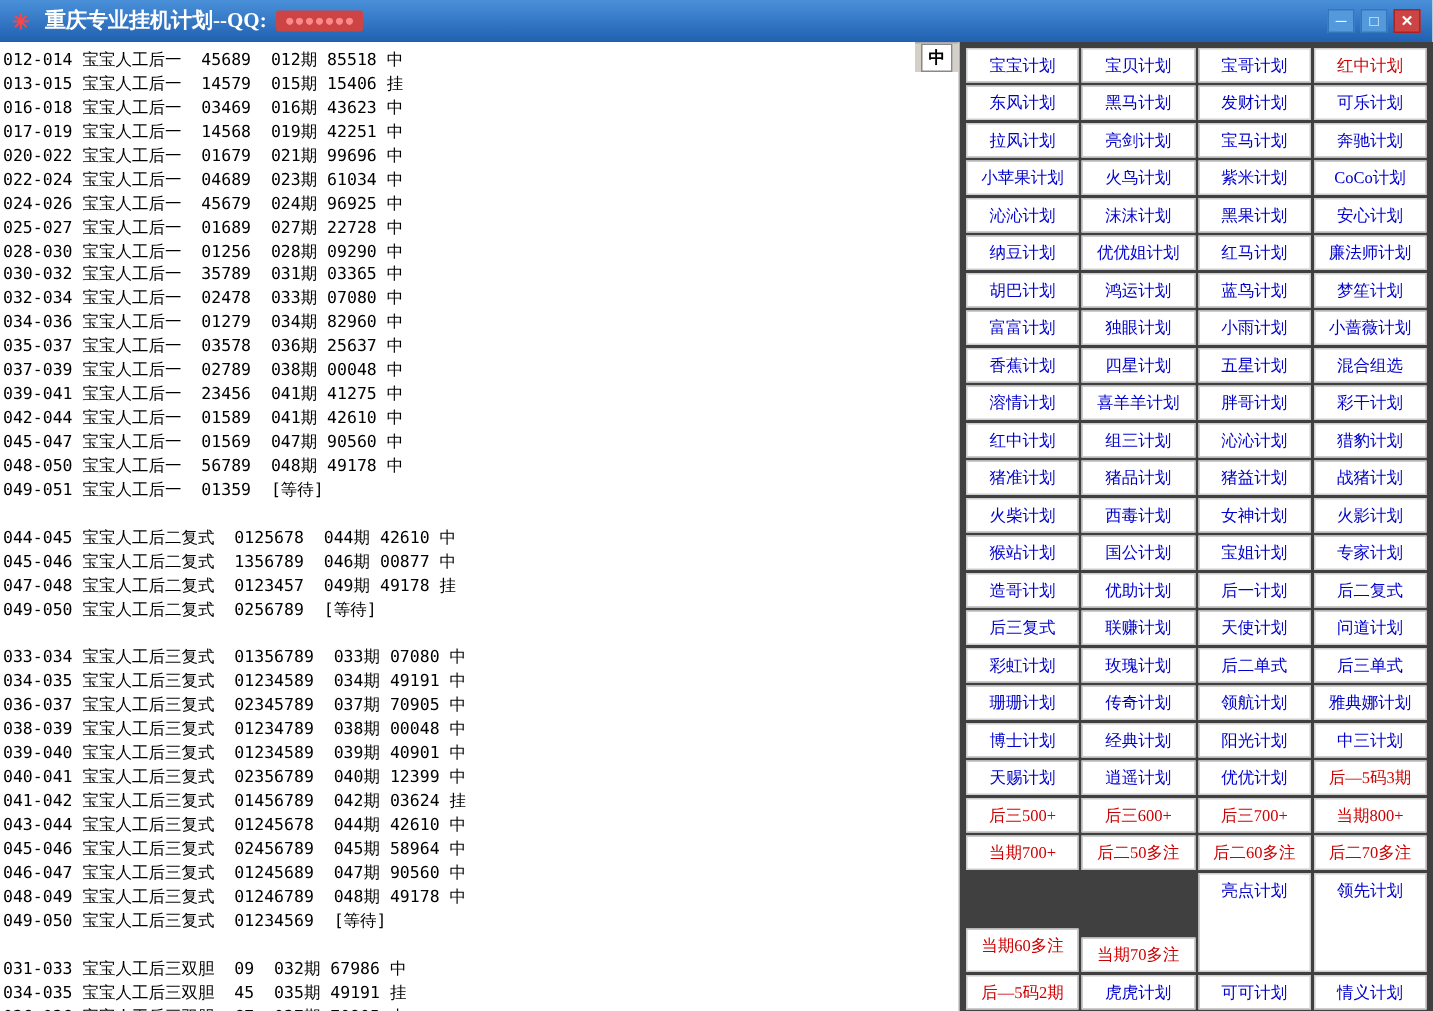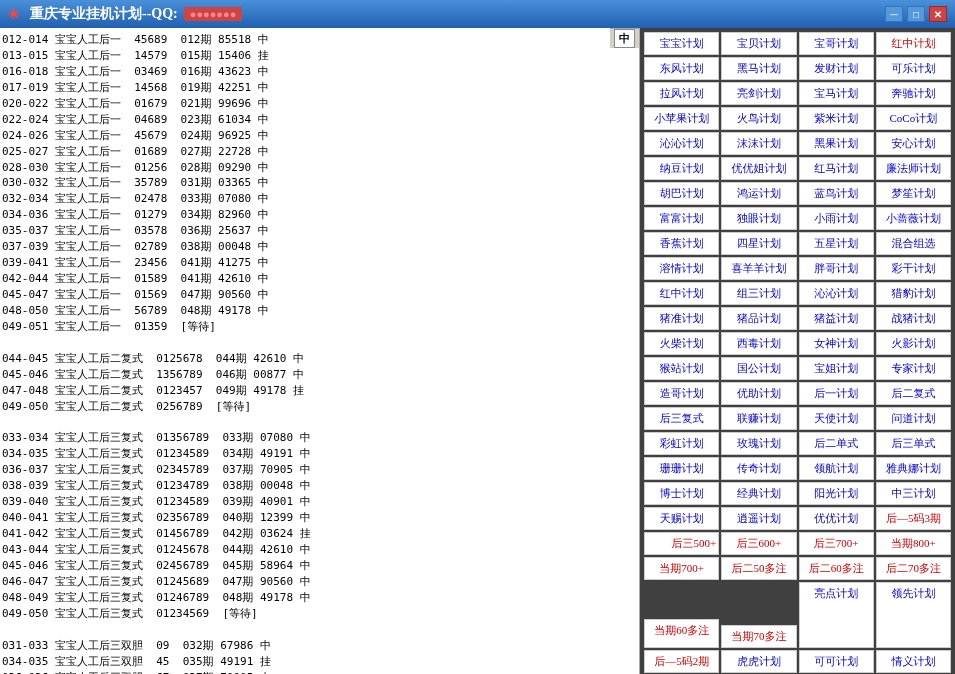--- a/index.html
+++ b/index.html
@@ -302,21 +302,21 @@
         <div class="plan-btn">领航计划</div>
         <div class="plan-btn">雅典娜计划</div>
         <div class="plan-btn">博士计划</div>
         <div class="plan-btn">经典计划</div>
         <div class="plan-btn">阳光计划</div>
         <div class="plan-btn">中三计划</div>
         <div class="plan-btn">天赐计划</div>
         <div class="plan-btn">逍遥计划</div>
         <div class="plan-btn">优优计划</div>
         <div class="plan-btn" style="color: rgb(204, 0, 0);">后—5码3期</div>
-        <div class="plan-btn" style="color: rgb(204, 0, 0); text-align: right;">后三500+</div>
+        <div class="plan-btn" style="color: rgb(204, 0, 0);">后三500+</div>
         <div class="plan-btn" style="color: rgb(204, 0, 0);">后三600+</div>
         <div class="plan-btn" style="color: rgb(204, 0, 0);">后三700+</div>
         <div class="plan-btn" style="color: rgb(204, 0, 0);">当期800+</div>
         <div class="plan-btn" style="color: rgb(204, 0, 0);">当期700+</div>
         <div class="plan-btn" style="color: rgb(204, 0, 0);">后二50多注</div>
         <div class="plan-btn" style="color: rgb(204, 0, 0);">后二60多注</div>
         <div class="plan-btn" style="color: rgb(204, 0, 0);">后二70多注</div>
         <div class="plan-btn" style="color: rgb(204, 0, 0); margin-top: 37px;">当期60多注</div>
         <div class="plan-btn" style="color: rgb(204, 0, 0); margin-top: 43px;">当期70多注</div>
         <div class="plan-btn">亮点计划</div>

